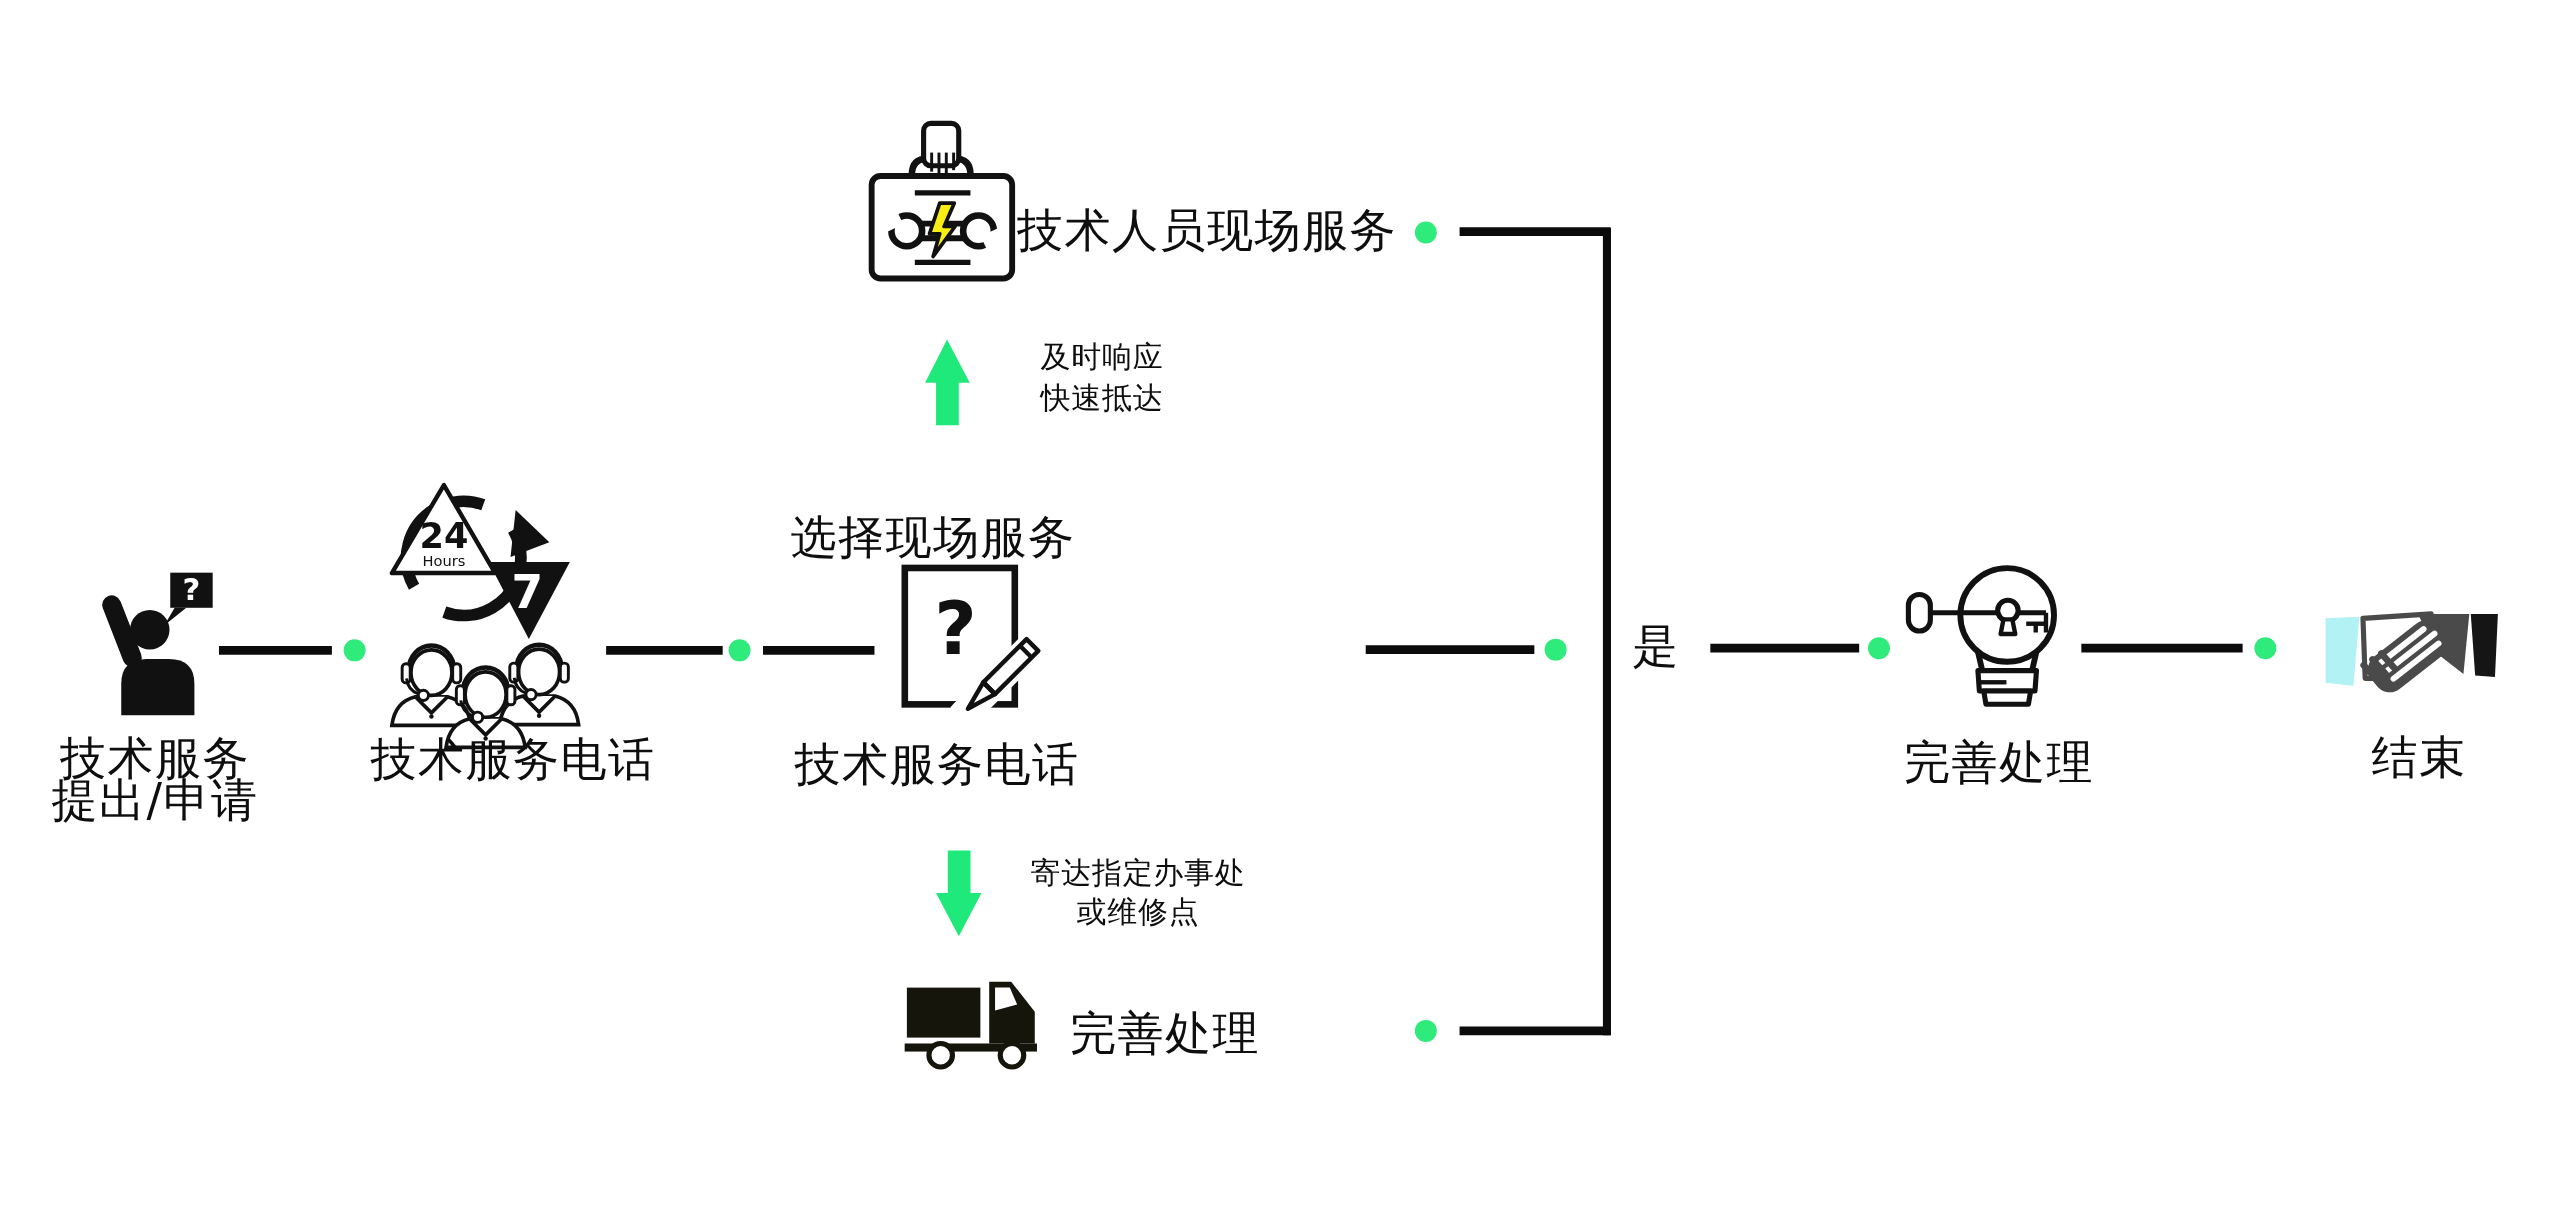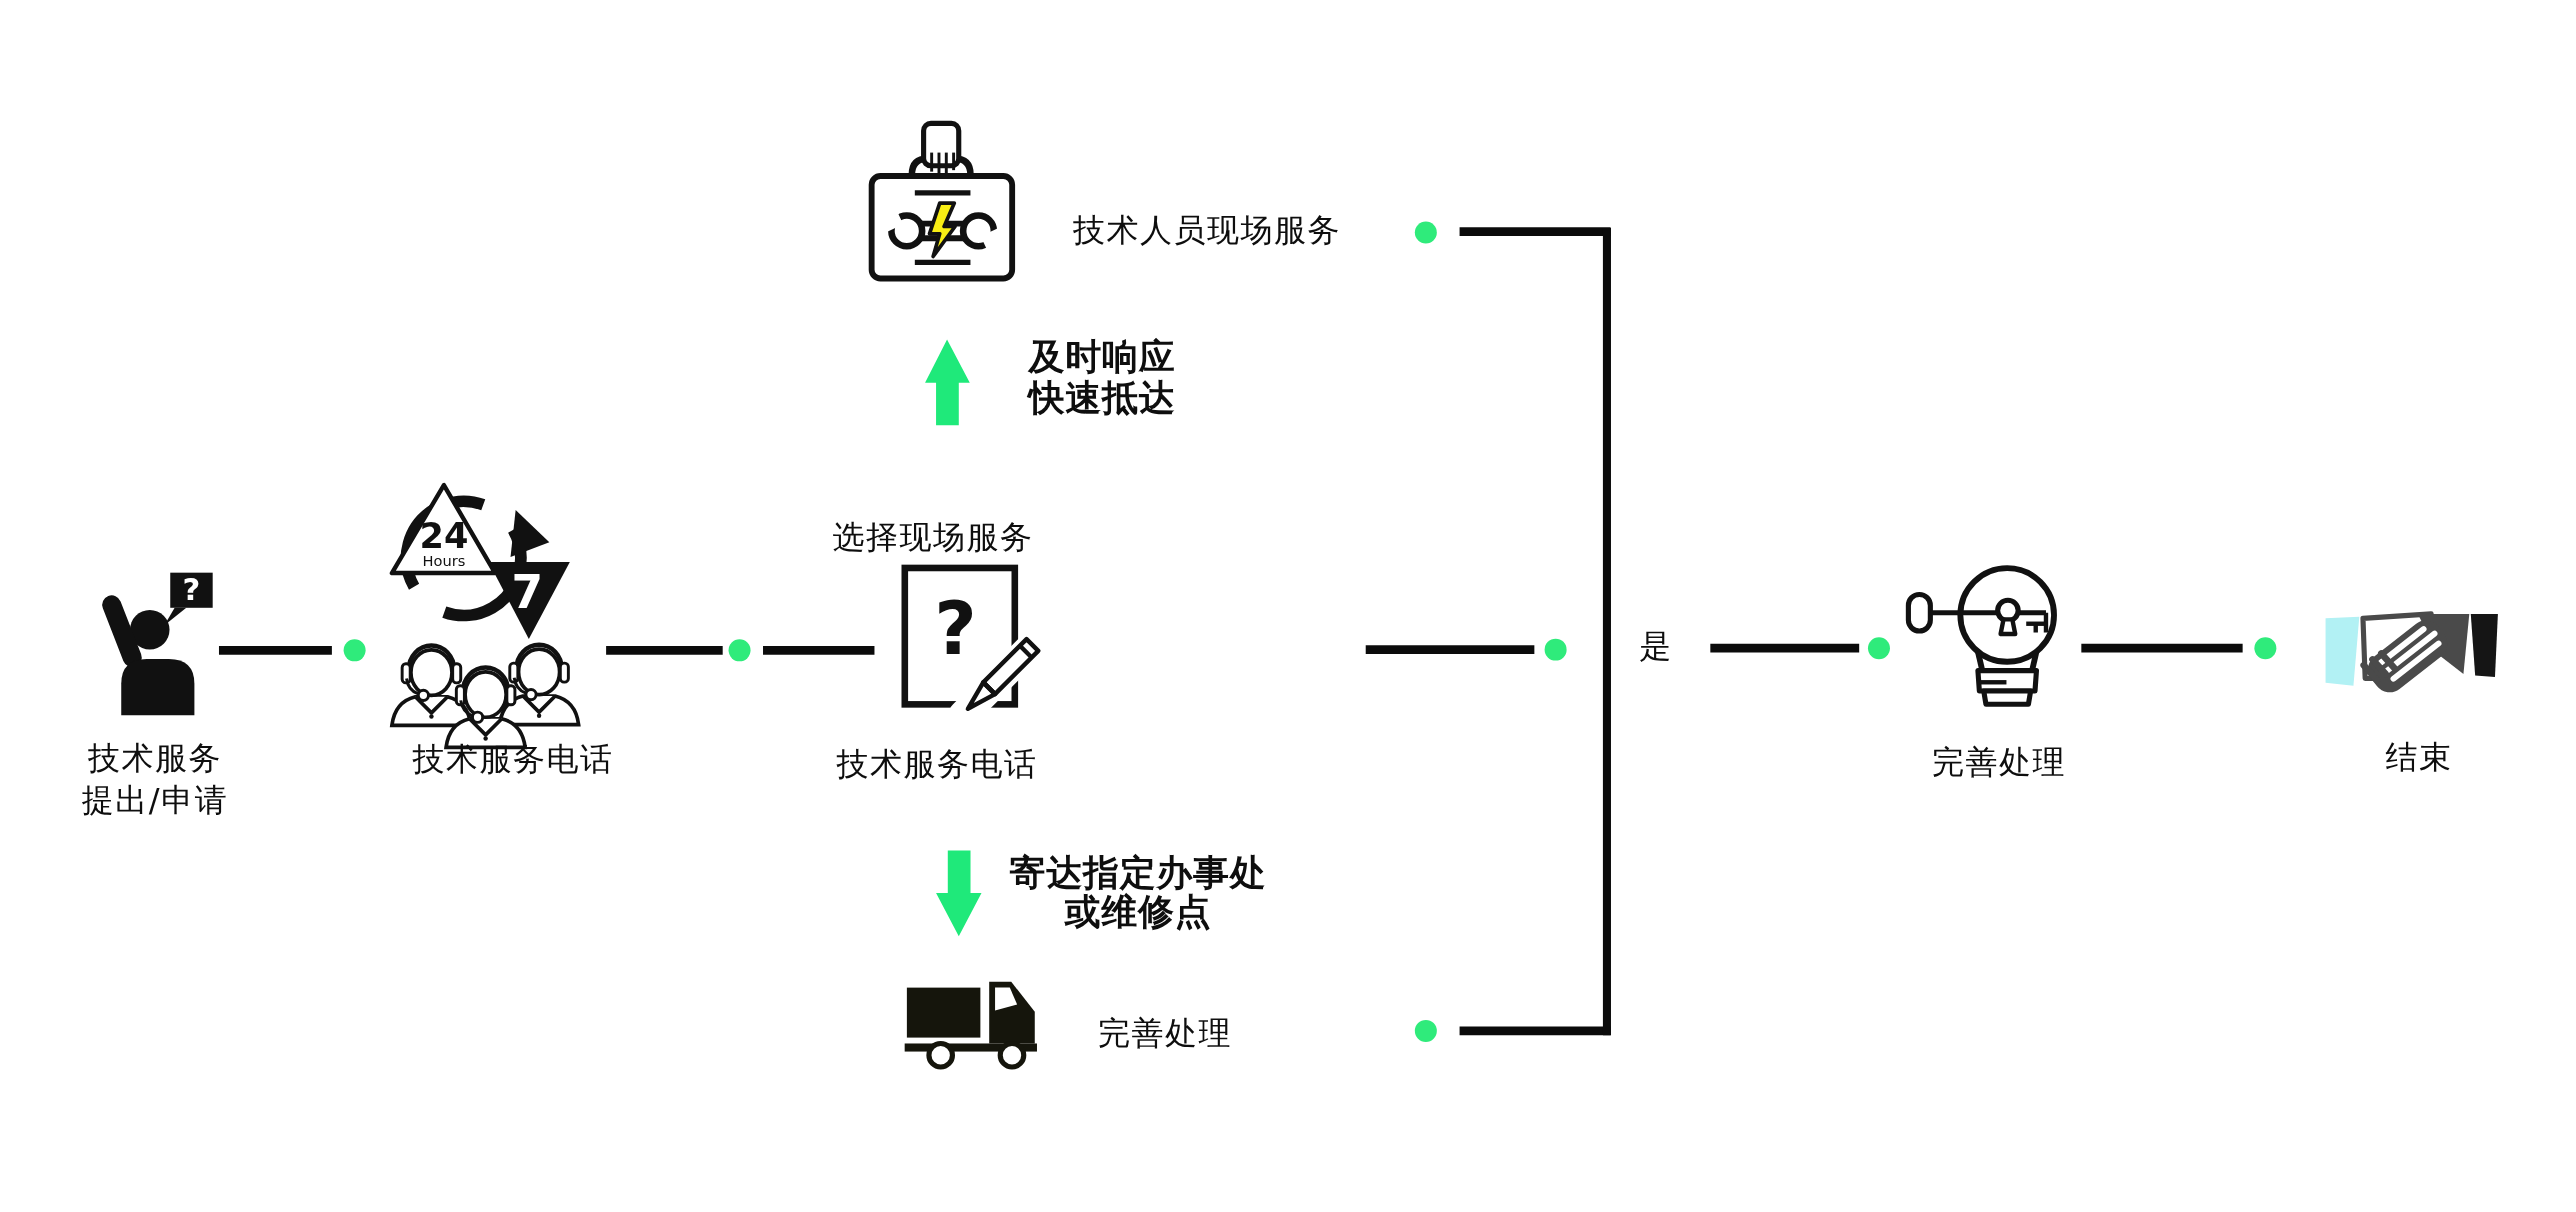--- a/index.html
+++ b/index.html
@@ -9,31 +9,31 @@
     background:#ffffff;
     overflow:hidden;
     font-family:"DejaVu Sans","Liberation Sans",sans-serif;
     color:#0e0e0e;
   }
   .abs{position:absolute;}
   .lbl{
     position:absolute;
     transform:translate(-50%,-50%);
     white-space:nowrap;
-    font-size:32px;
+    font-size:46px;
     font-weight:500;
     letter-spacing:1.5px;
     color:#0e0e0e;
   }
   .note{
     position:absolute;
     transform:translate(-50%,-50%);
     white-space:nowrap;
-    font-size:36px;
-    font-weight:700;
+    font-size:30px;
+    font-weight:400;
     letter-spacing:0.7px;
     color:#0e0e0e;
   }
   svg{display:block;}
 </style>
 </head>
 <body>
 
 <div class="canvas">
 

